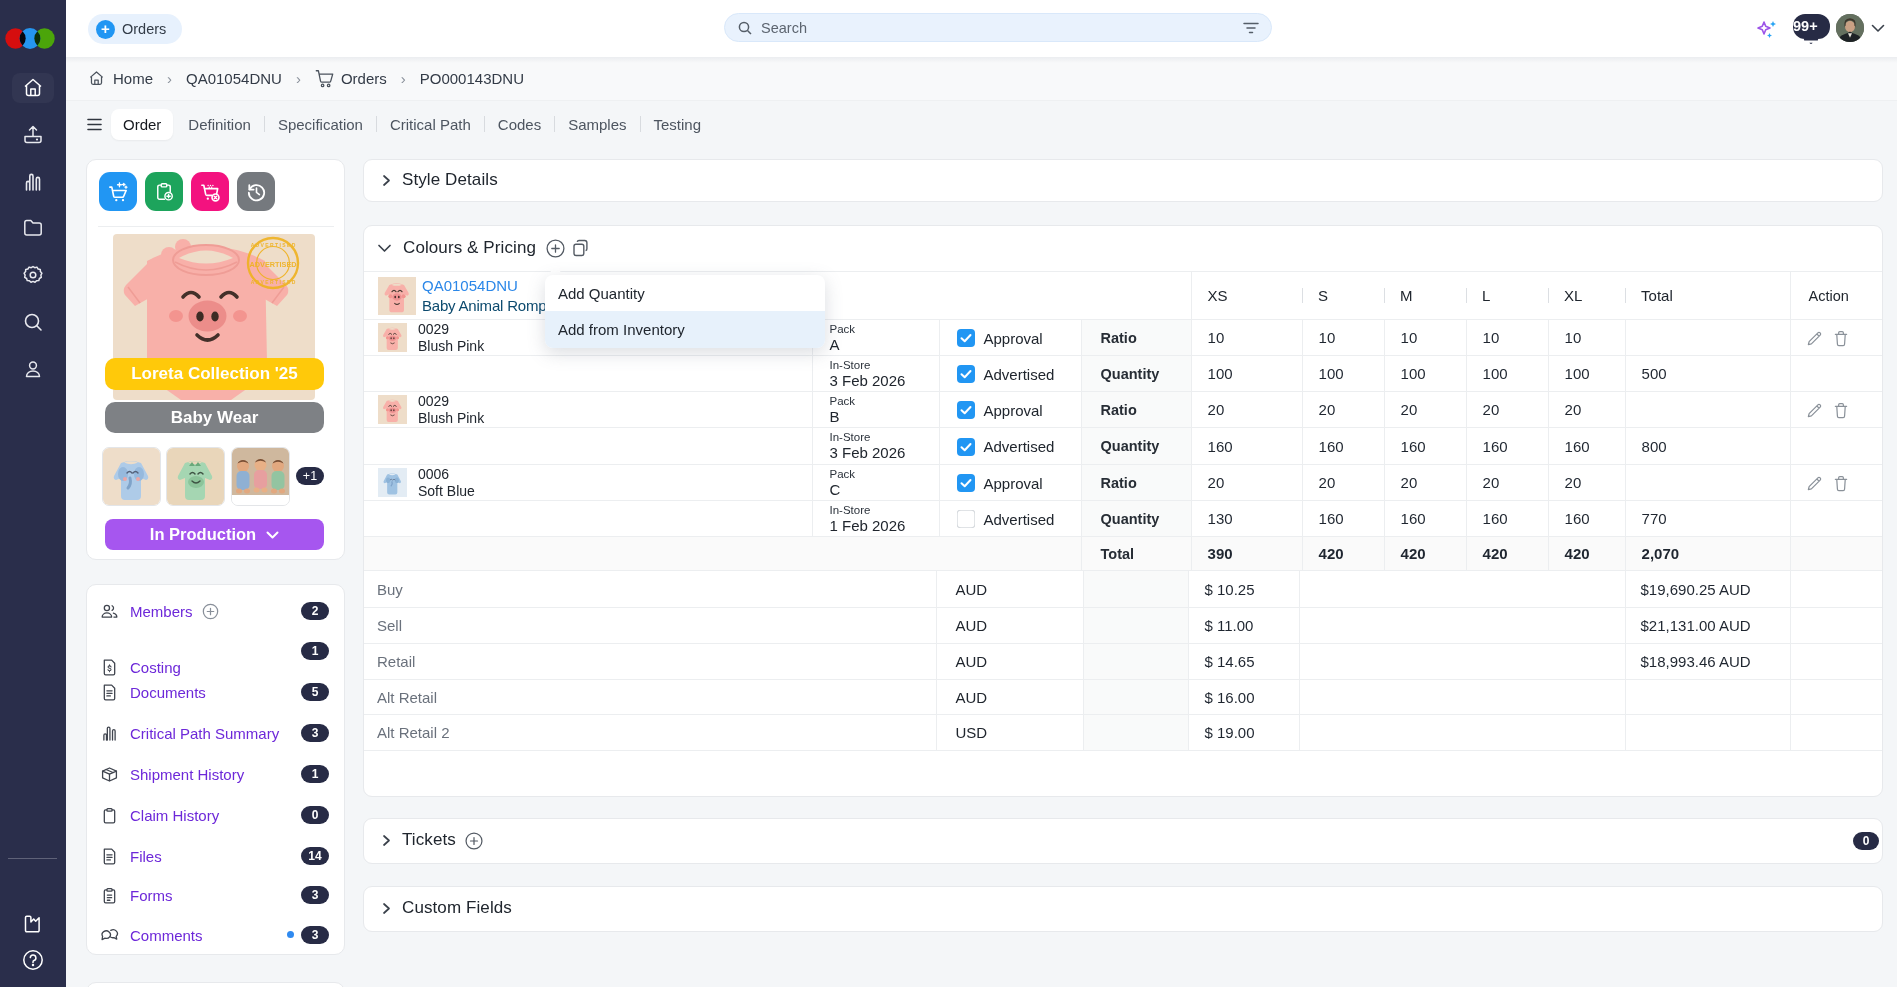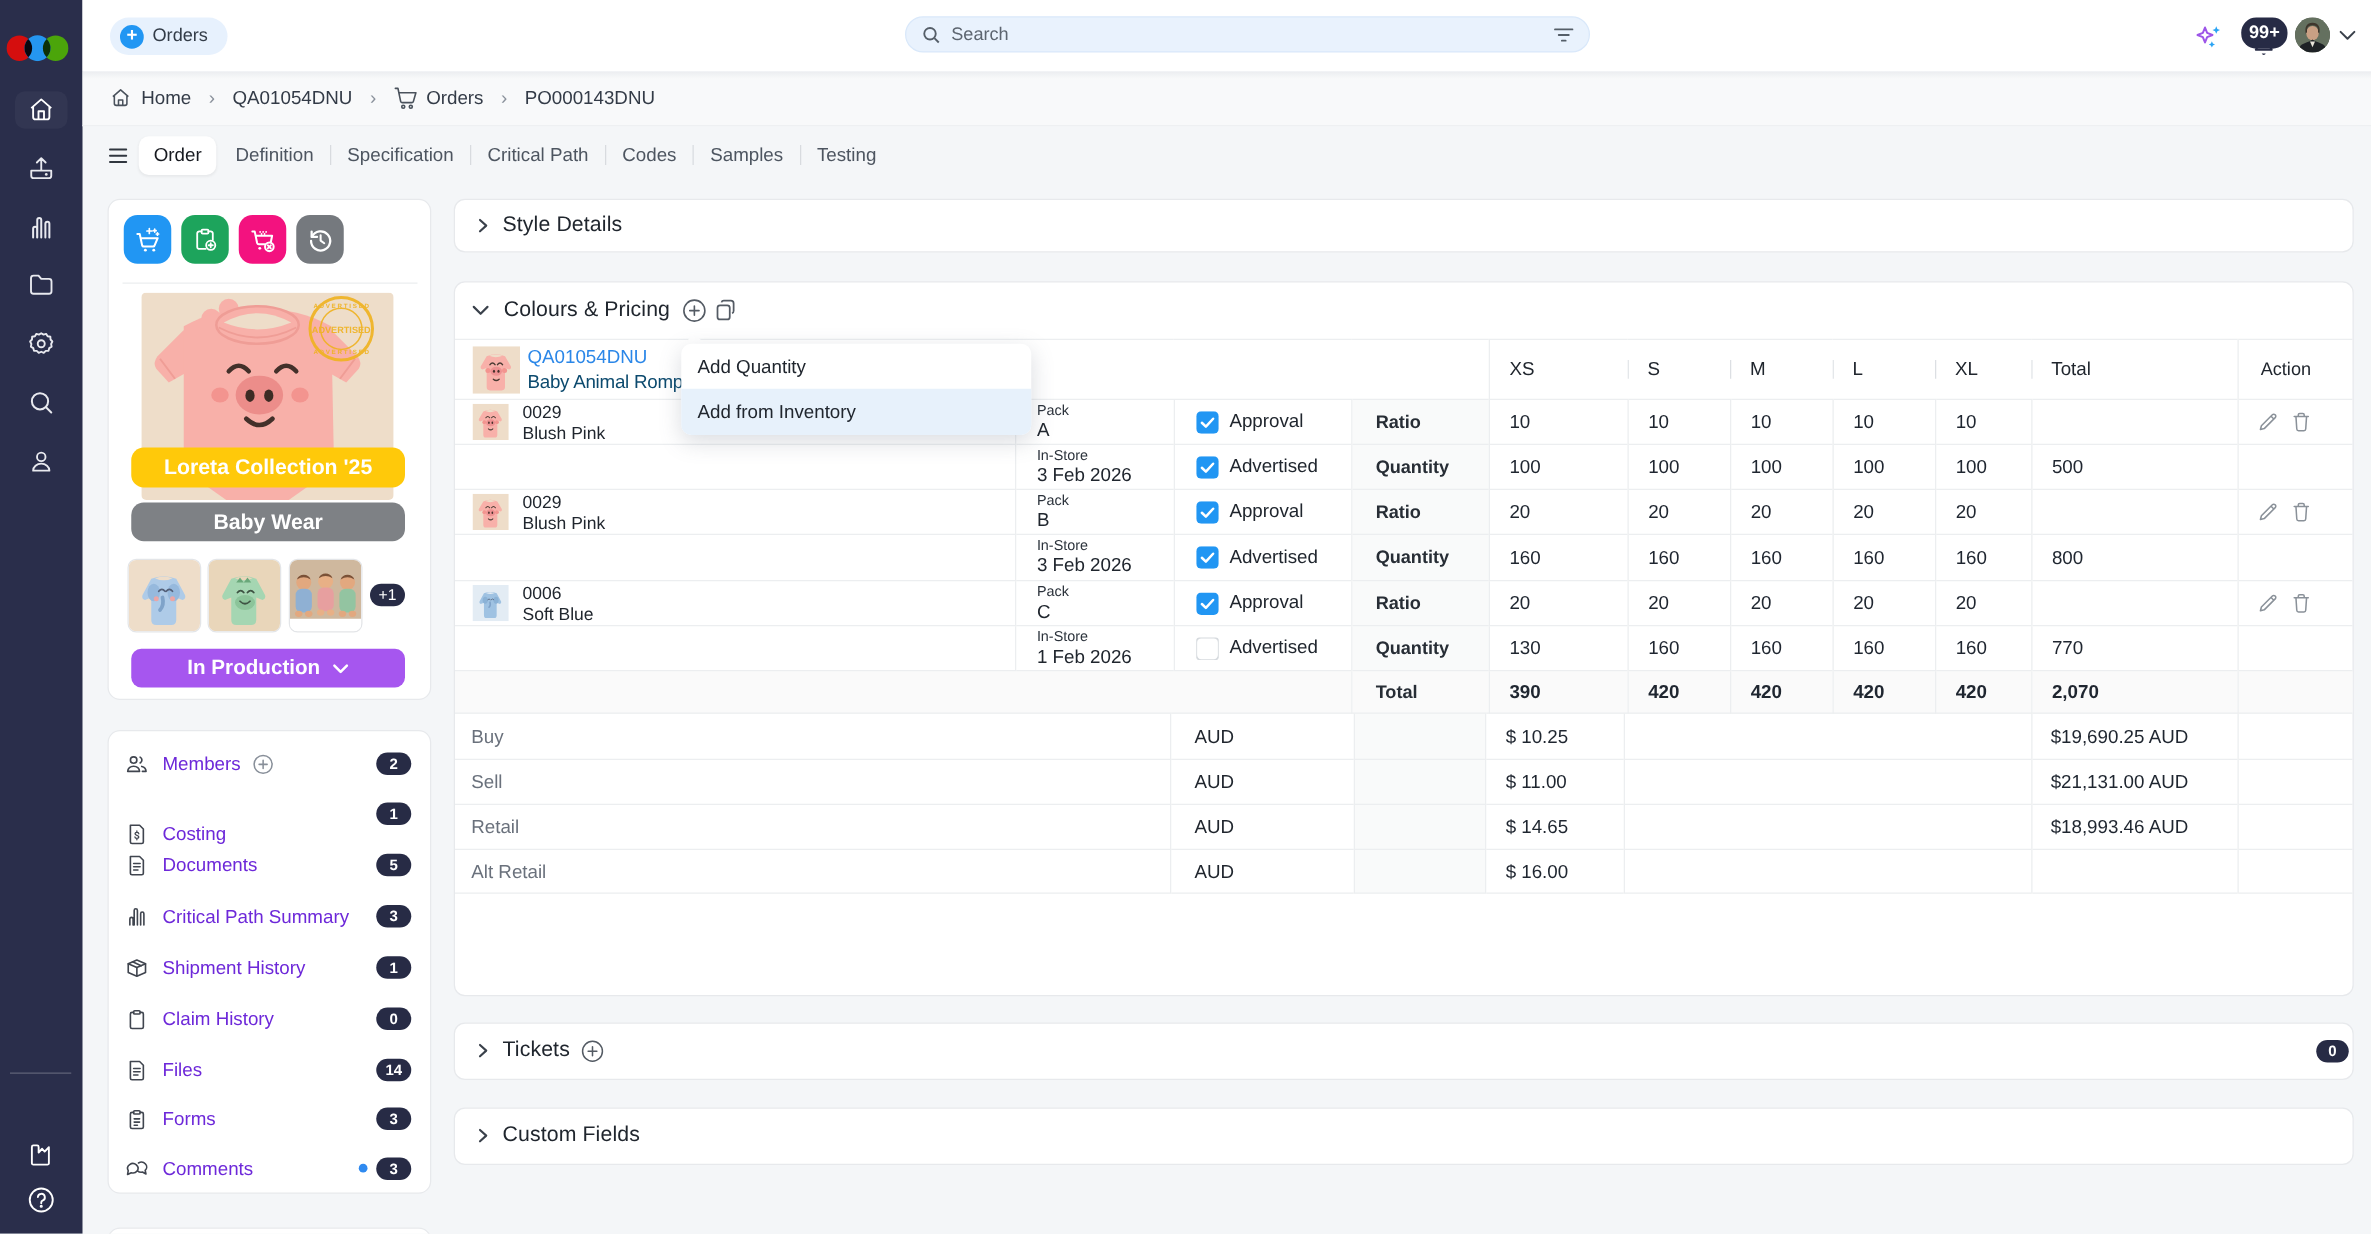--- a/index.html
+++ b/index.html
@@ -87,21 +87,21 @@
   <div id="hdrright">
     <svg class="abs" style="left:1690px;top:20px" width="26" height="20" viewBox="0 0 26 20" fill="none">
         <path d="M8 2 l1.7 4.3 L14 8 l-4.3 1.7 L8 14 l-1.7 -4.3 L2 8 l4.3 -1.7 z" stroke="#9d55e8" stroke-width="1.6" stroke-linejoin="round"></path>
         <path d="M17 1 l0.9 2.1 L20 4 l-2.1 0.9 L17 7 l-0.9 -2.1 L14 4 l2.1 -0.9 z" fill="#2aa4f4"></path>
         <path d="M13.5 13 l0.8 1.7 1.7 0.8 -1.7 0.8 -0.8 1.7 -0.8 -1.7 -1.7 -0.8 1.7 -0.8 z" fill="#2aa4f4"></path>
       </svg>
     <svg class="abs" style="left:1737px;top:28px" width="16" height="19" viewBox="0 0 16 19" fill="none" stroke="#272b45" stroke-width="1.5" stroke-linejoin="round">
         <path d="M8 1.5 a4.8 4.8 0 0 1 4.8 4.8 c0 3.8 1.6 5.5 1.6 5.5 H1.6 s1.6 -1.7 1.6 -5.5 A4.8 4.8 0 0 1 8 1.5 z"></path>
         <path d="M6.4 14.8 a1.7 1.7 0 0 0 3.2 0" fill="#272b45" stroke="none"></path>
       </svg>
-    <div class="abs" style="left:1727px;top:14px;width:37px;height:25px;background:#272b45;border-radius:12px;color:#fff;font-size:14.5px;font-weight:bold;text-align:center;line-height:25px">99+</div>
+    <div class="abs" style="left:1727px;top:14px;width:37px;height:25px;background:#272b45;border-radius:12px;color:#fff;font-size:14.5px;font-weight:bold;line-height:25px">99+</div>
     <div class="abs" style="left:1770px;top:14px;width:28px;height:28px;border-radius:50%;overflow:hidden;background:#5d6458">
       <svg width="28" height="28" viewBox="0 0 28 28">
           <rect width="28" height="28" fill="#64705f"></rect>
           <ellipse cx="14" cy="12.5" rx="5" ry="5.8" fill="#c9a084"></ellipse>
           <path d="M8.6 13 q-1.6 -8.5 5.4 -8.8 q7 0.3 5.4 8.8 l-1 -1.5 q0.8 -5 -4.4 -5.3 q-5.2 0.3 -4.4 5.3 z" fill="#3e362c"></path>
           <path d="M14 17.5 q-2 1.8 -4.5 2.3 L5.5 21.5 q-1.8 0.8 -1.8 3.5 v3 h20.6 v-3 q0 -2.7 -1.8 -3.5 L18.5 19.8 q-2.5 -0.5 -4.5 -2.3 z" fill="#1e2226"></path>
           <path d="M12 19.2 h4 l-2 4.5 z" fill="#e8e4da"></path>
         </svg>
     </div>
     <svg class="abs" style="left:1805px;top:24px" width="14" height="9" viewBox="0 0 14 9" fill="none" stroke="#3a414b" stroke-width="1.6" stroke-linecap="round" stroke-linejoin="round">
@@ -668,20 +668,29 @@
         </tr>
     <tr style="height:35px">
           <td class="oplbl">Alt Retail</td>
           <td class="opcur">AUD</td>
           <td class="opgray"></td>
           <td class="opprice">$ 16.00</td>
           <td class="opempty"></td>
           <td class="opval"></td>
           <td class="optrail"></td>
         </tr>
+    <tr style="height:36px">
+          <td class="oplbl">Alt Retail 2</td>
+          <td class="opcur">USD</td>
+          <td class="opgray"></td>
+          <td class="opprice">$ 19.00</td>
+          <td class="opempty"></td>
+          <td class="opval"></td>
+          <td class="optrail"></td>
+        </tr>
   </tbody>
     </table>
 
   <div class="card" style="left:363px;top:818px;width:1520px;height:46px;border-radius:9px"></div>
   <svg class="abs" style="left:381px;top:834px" width="11" height="13" viewBox="0 0 11 13" fill="none" stroke="#3a414b" stroke-width="1.7" stroke-linecap="round" stroke-linejoin="round">
       <path d="M3 2 L8 6.5 L3 11"></path>
     </svg>
   <div class="abs secttitle" style="left:402px;top:830px">Tickets</div>
   <svg class="abs" style="left:465px;top:832px" width="18" height="18" viewBox="0 0 19 19" fill="none" stroke="#545b64" stroke-width="1.3">
       <circle cx="9.5" cy="9.5" r="8.4"></circle>

